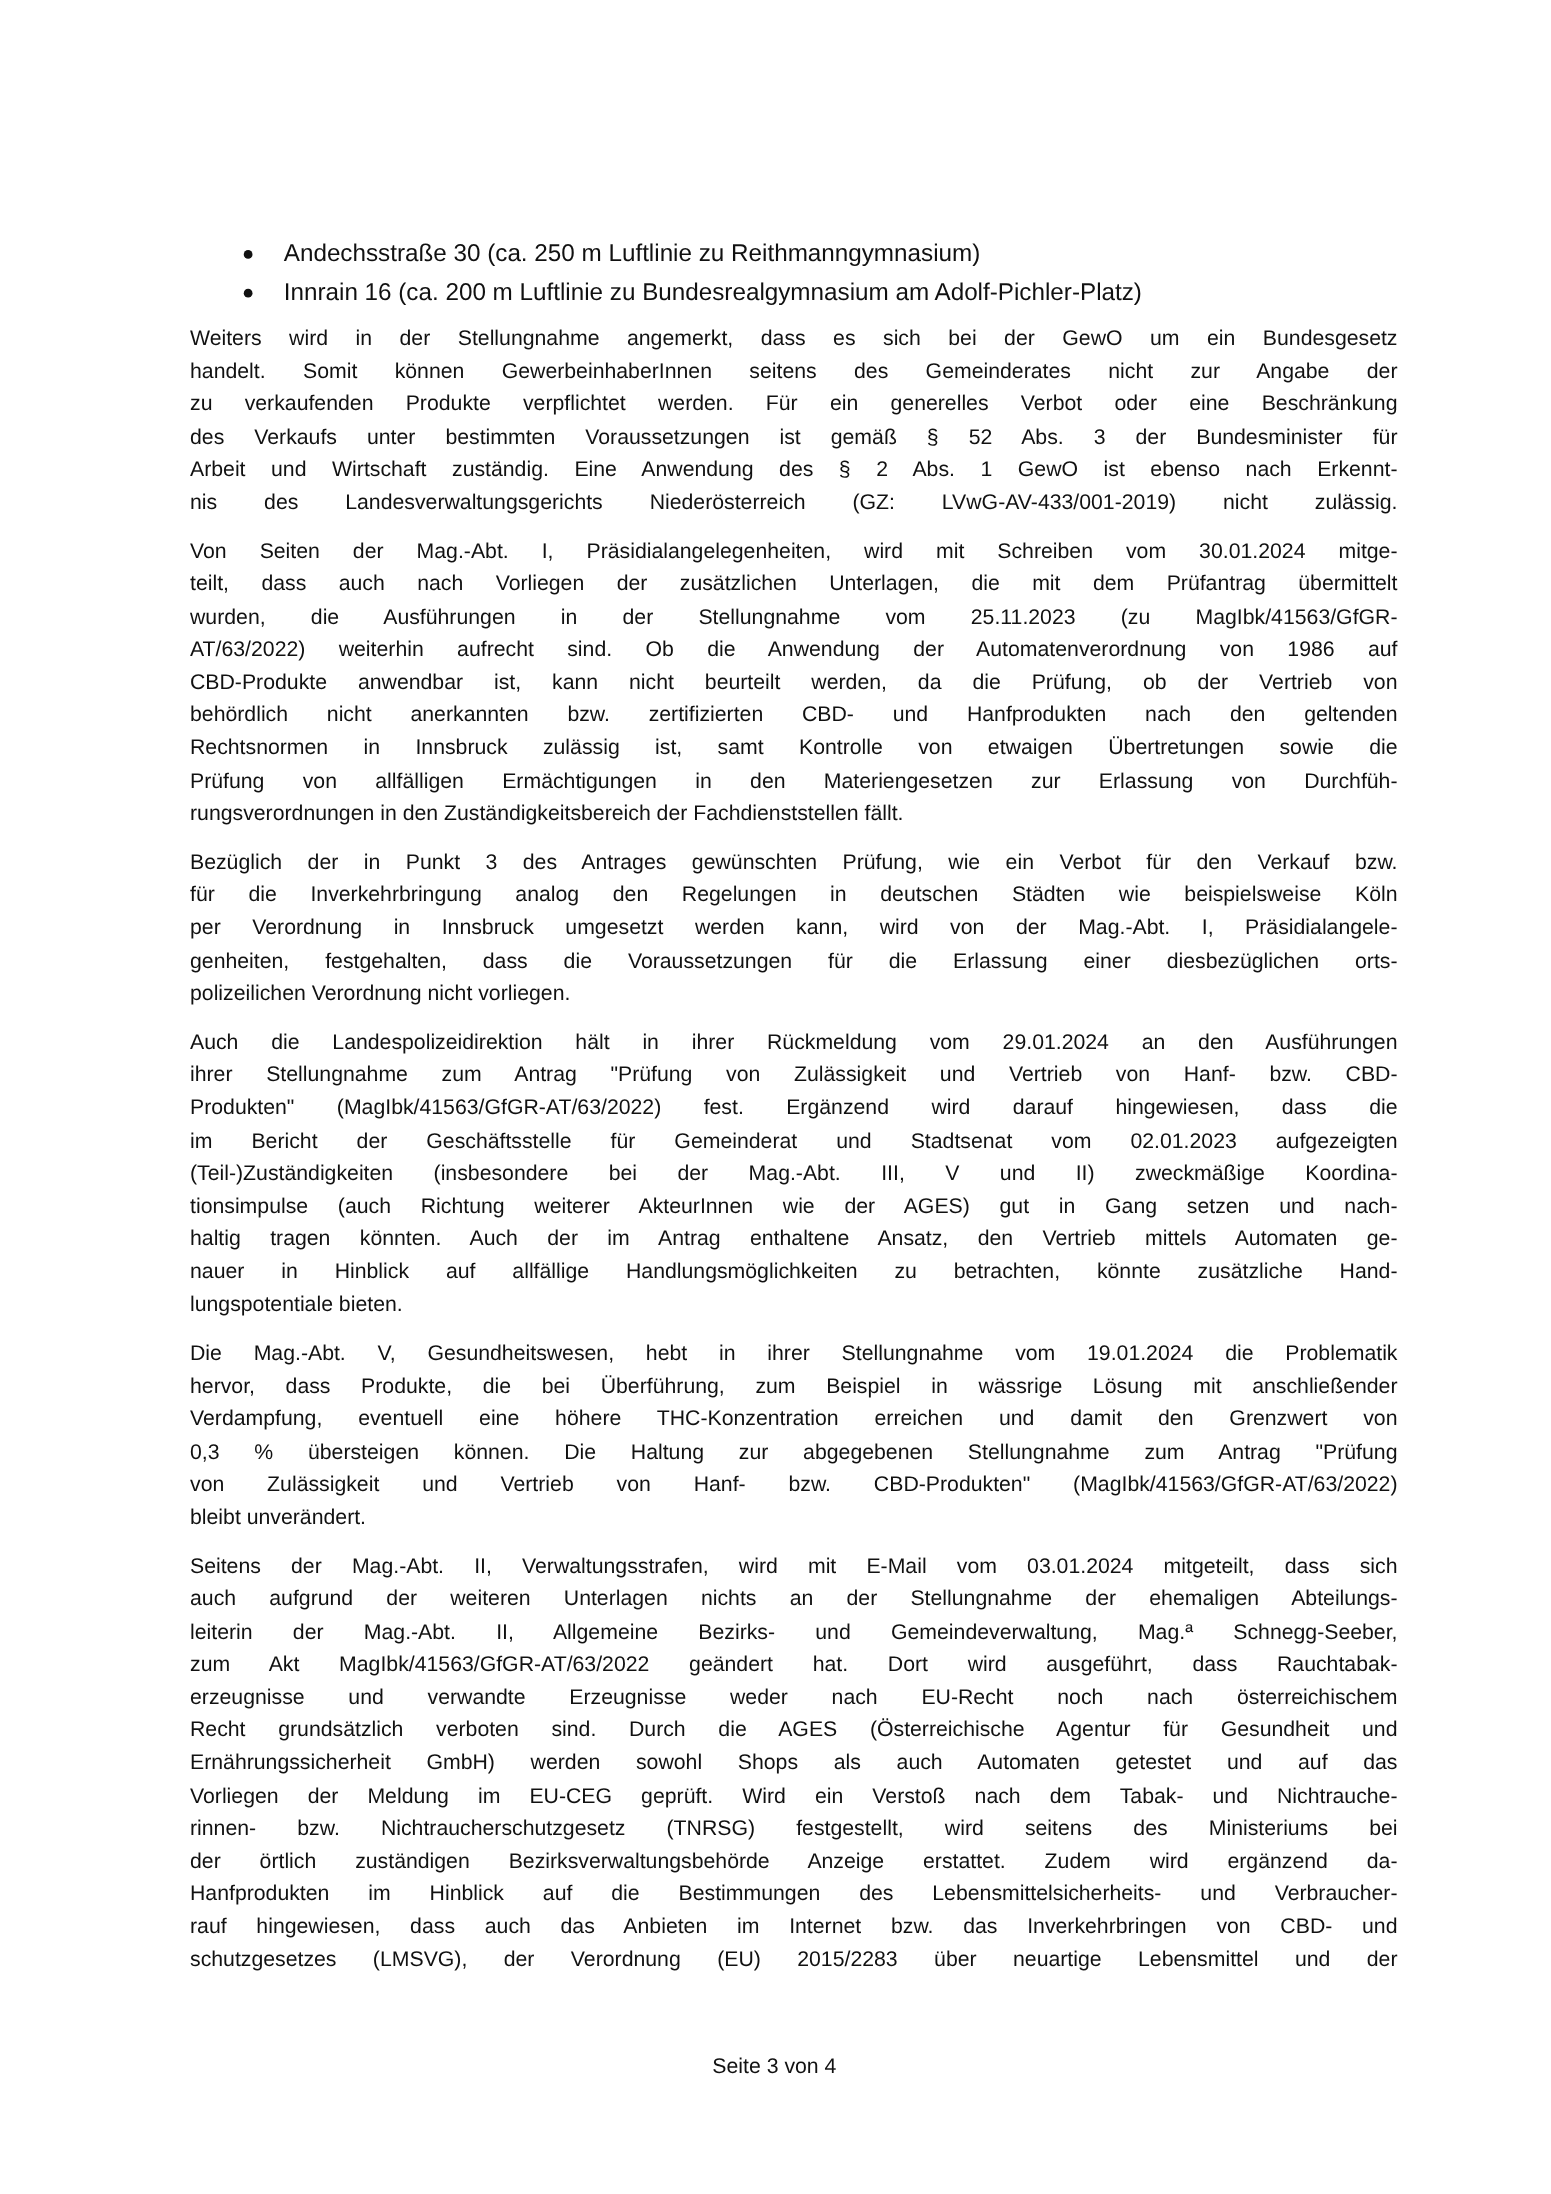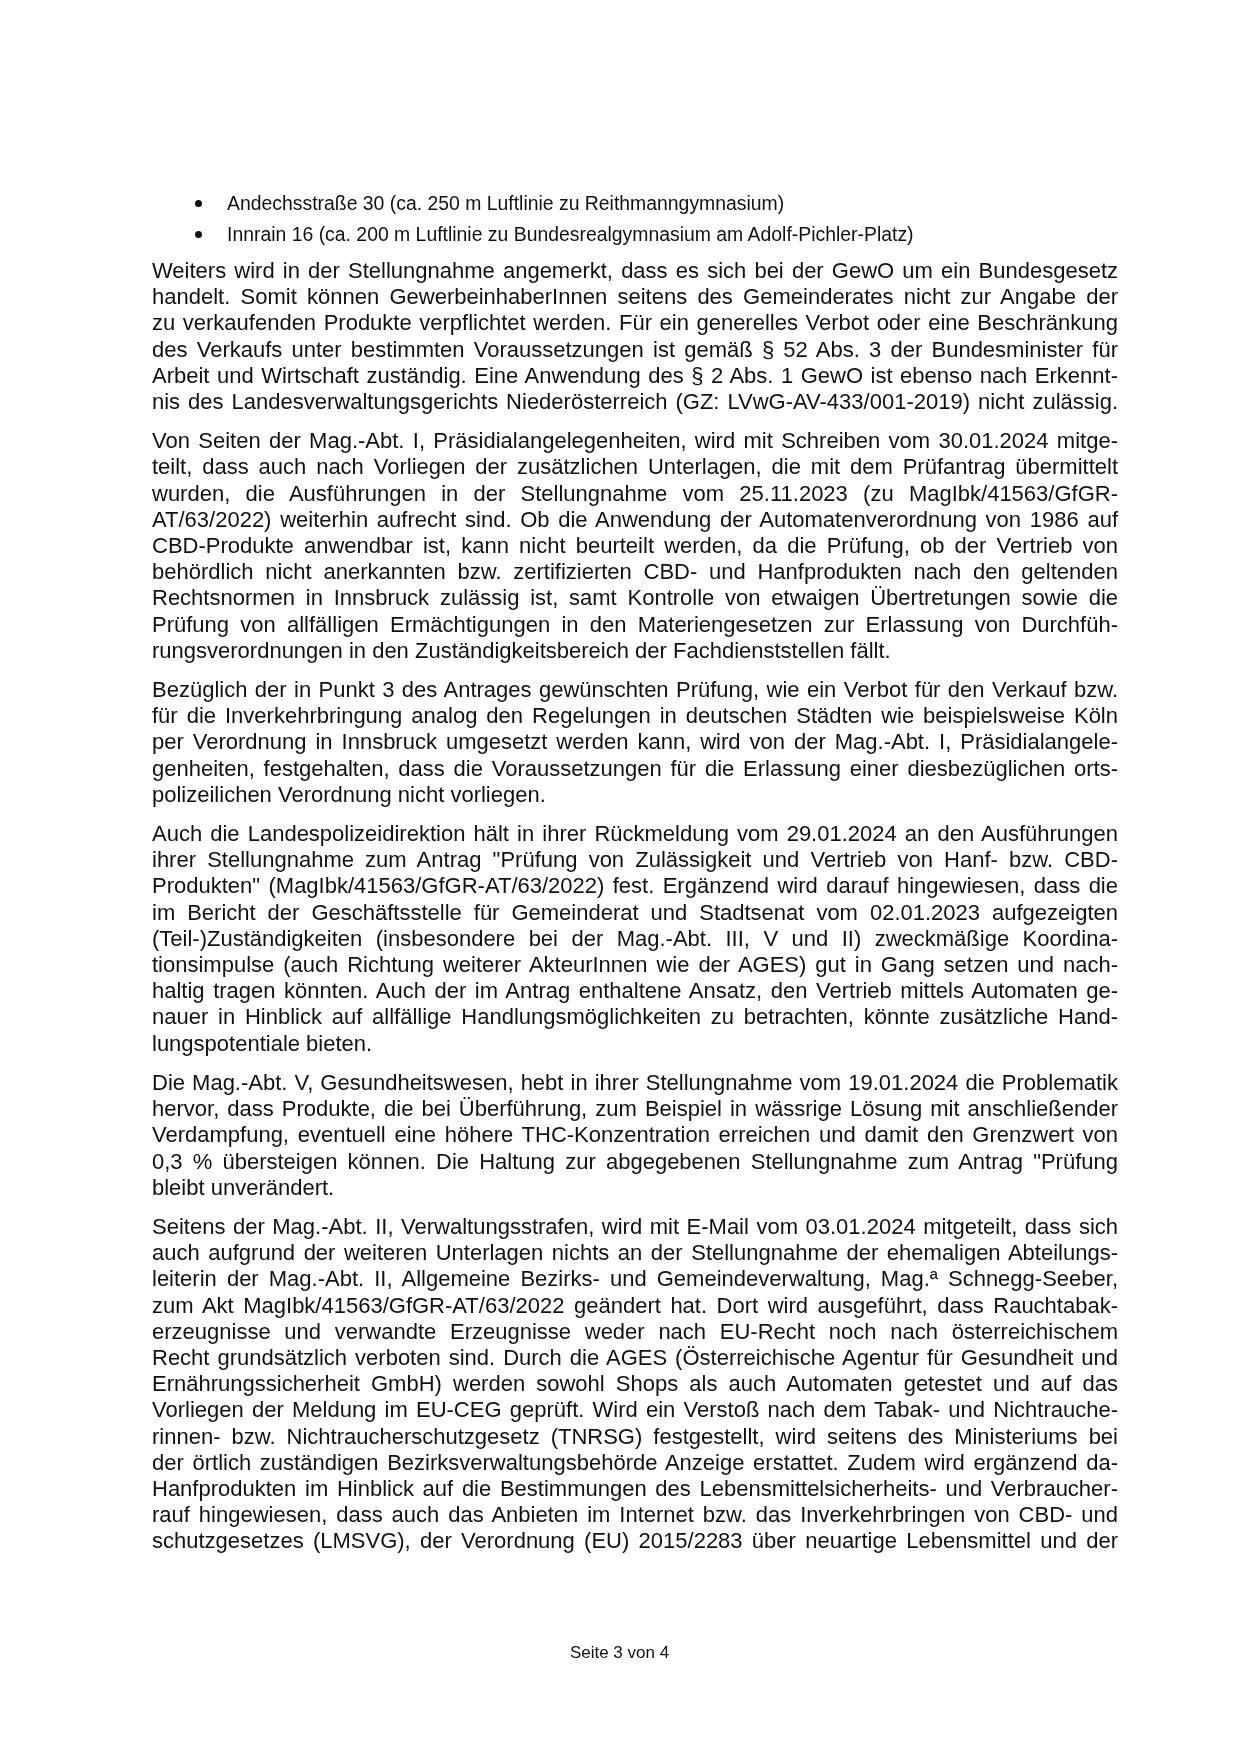--- a/index.html
+++ b/index.html
@@ -38,21 +38,21 @@
       position: absolute;
       left: 43px;
       top: 12px;
       width: 7px;
       height: 7px;
       border-radius: 50%;
       background: #111111;
     }
     p.para {
       margin: 0 12px 13px 0;
-      font-size: 22px;
+      font-size: 17px;
       line-height: 26.2px;
       text-align: justify;
       text-align-last: left;
     }
     .line {
       display: block;
       text-align: justify;
       text-align-last: justify;
       white-space: nowrap;
     }
@@ -117,20 +117,21 @@
     <span class="line">haltig tragen könnten. Auch der im Antrag enthaltene Ansatz, den Vertrieb mittels Automaten ge-</span>
     <span class="line">nauer in Hinblick auf allfällige Handlungsmöglichkeiten zu betrachten, könnte zusätzliche Hand-</span>
     <span class="line last">lungspotentiale bieten.</span>
   </p>
 
   <p class="para">
     <span class="line">Die Mag.-Abt. V, Gesundheitswesen, hebt in ihrer Stellungnahme vom 19.01.2024 die Problematik</span>
     <span class="line">hervor, dass Produkte, die bei Überführung, zum Beispiel in wässrige Lösung mit anschließender</span>
     <span class="line">Verdampfung, eventuell eine höhere THC-Konzentration erreichen und damit den Grenzwert von</span>
     <span class="line">0,3 % übersteigen können. Die Haltung zur abgegebenen Stellungnahme zum Antrag "Prüfung</span>
+    <span class="line">von Zulässigkeit und Vertrieb von Hanf- bzw. CBD-Produkten" (MagIbk/41563/GfGR-AT/63/2022)</span>
     <span class="line last">bleibt unverändert.</span>
   </p>
 
   <p class="para">
     <span class="line">Seitens der Mag.-Abt. II, Verwaltungsstrafen, wird mit E-Mail vom 03.01.2024 mitgeteilt, dass sich</span>
     <span class="line">auch aufgrund der weiteren Unterlagen nichts an der Stellungnahme der ehemaligen Abteilungs-</span>
     <span class="line">leiterin der Mag.-Abt. II, Allgemeine Bezirks- und Gemeindeverwaltung, Mag.ª Schnegg-Seeber,</span>
     <span class="line">zum Akt MagIbk/41563/GfGR-AT/63/2022 geändert hat. Dort wird ausgeführt, dass Rauchtabak-</span>
     <span class="line">erzeugnisse und verwandte Erzeugnisse weder nach EU-Recht noch nach österreichischem</span>
     <span class="line">Recht grundsätzlich verboten sind. Durch die AGES (Österreichische Agentur für Gesundheit und</span>

